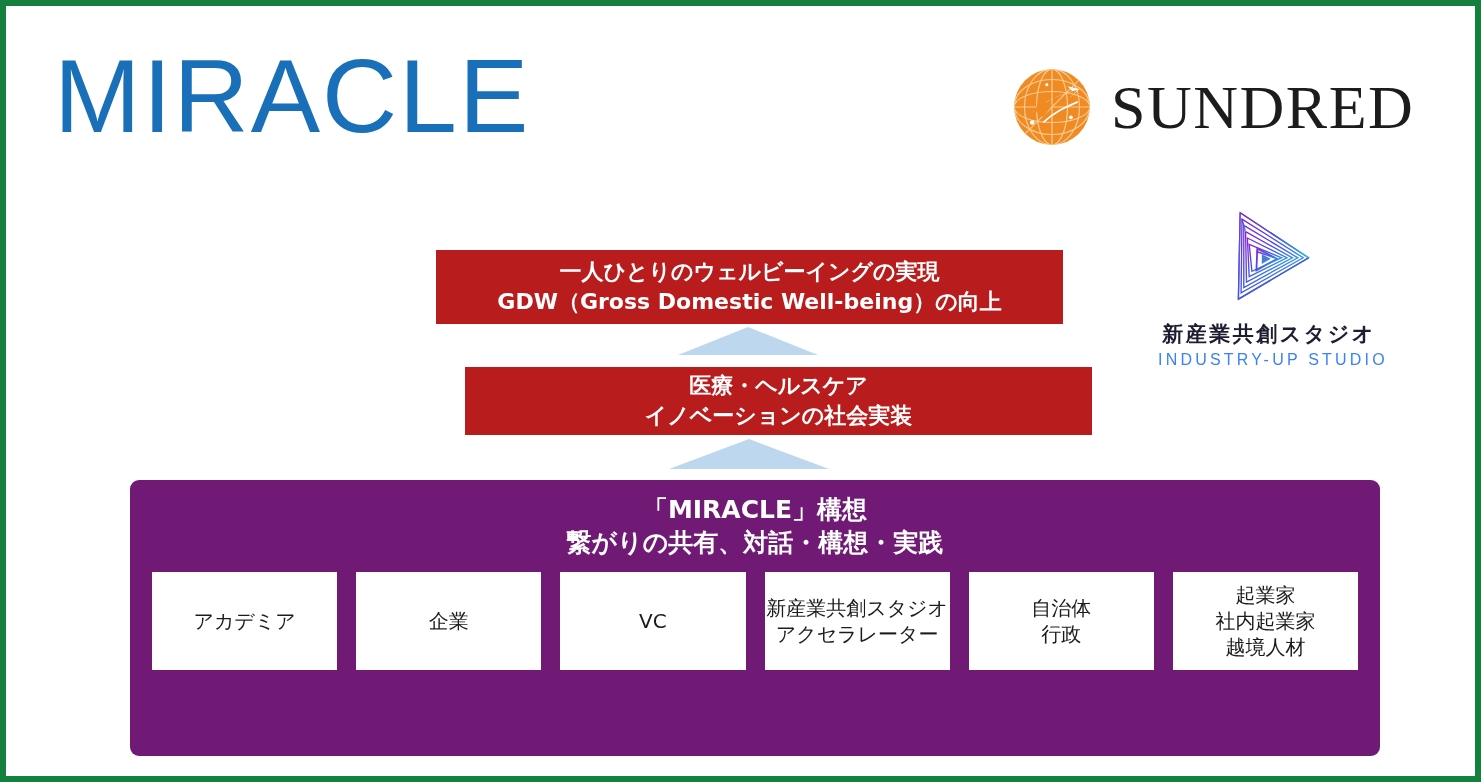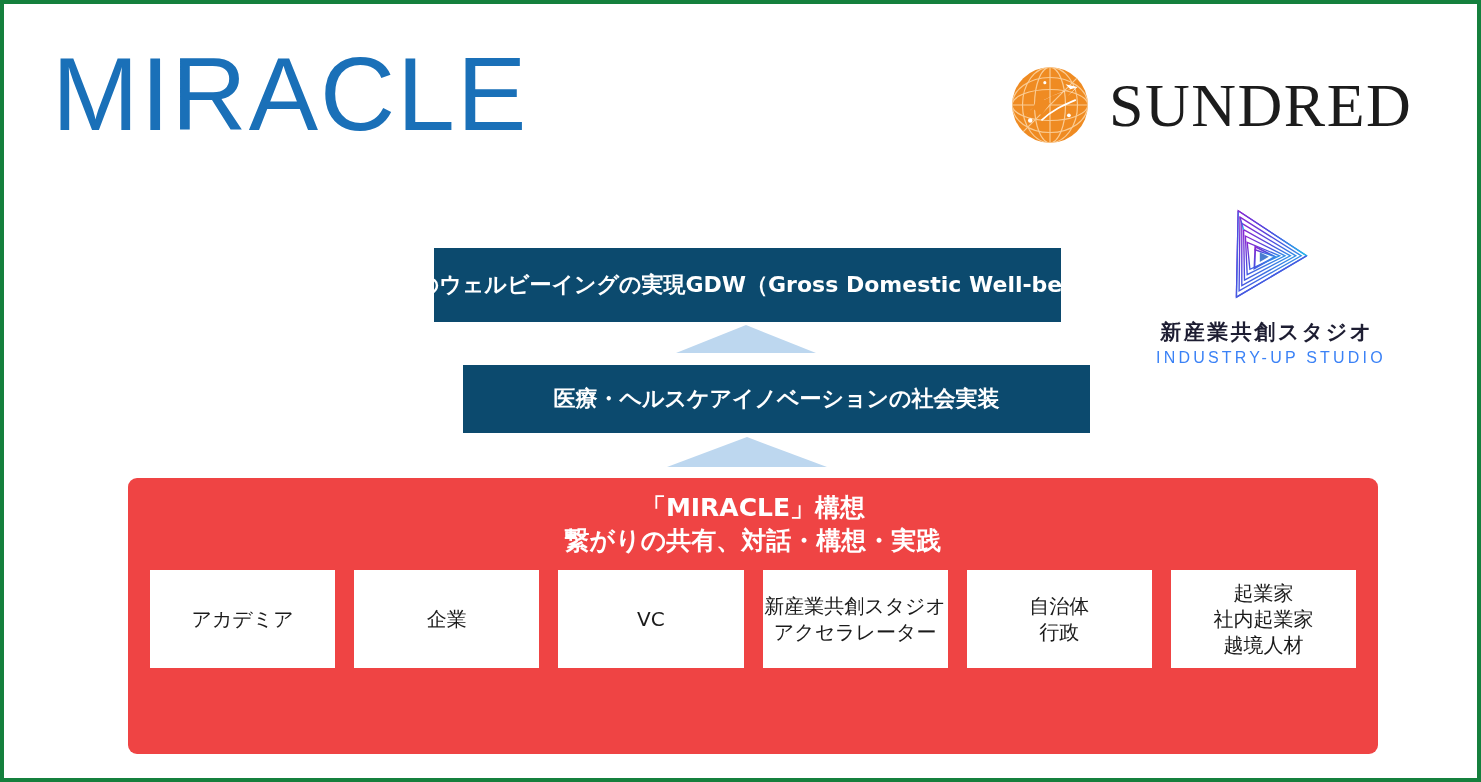--- a/index.html
+++ b/index.html
@@ -8,21 +8,21 @@
     height: 782px;
     background: #ffffff;
     font-family: "Liberation Sans", "DejaVu Sans", sans-serif;
     overflow: hidden;
   }
   #page {
     position: relative;
     width: 1481px;
     height: 782px;
     background: #ffffff;
-    border: 4px solid #15803d;
+    border: 6px solid #15803d;
   }
 
   
   #miracle-logo {
     position: absolute;
     left: 48px;
     top: 38px;
     width: 620px;
   }
   #miracle-title {
@@ -86,23 +86,24 @@
     font-size: 16px;
     line-height: 17px;
     color: #3b82f6;
     letter-spacing: 3.2px;
     white-space: nowrap;
   }
 
   
   .flow-box {
     position: absolute;
-    background: #0c4a6e;
+    background: #b91c1c;
     color: #ffffff;
     display: flex;
+    flex-direction: column;
     align-items: center;
     justify-content: center;
     font-weight: 700;
     font-family: "DejaVu Sans", "Liberation Sans", sans-serif;
   }
   #goal-box {
     left: 430px; top: 244px;
     width: 627px; height: 74px;
     font-size: 22px; line-height: 30px;
   }
@@ -126,21 +127,21 @@
   #arrow-bottom {
     left: 663px; top: 433px;
     border-width: 0 80px 30px 80px;
   }
 
   
   #concept-box {
     position: absolute;
     left: 124px; top: 474px;
     width: 1250px; height: 276px;
-    background: #ef4444;
+    background: #701a75;
     border-radius: 9px;
     padding: 0 22px 20px 22px;
   }
   #concept-header {
     padding-top: 13px;
     text-align: center;
     color: #ffffff;
     font-weight: 700;
     font-family: "DejaVu Sans", "Liberation Sans", sans-serif;
     font-size: 25px;

